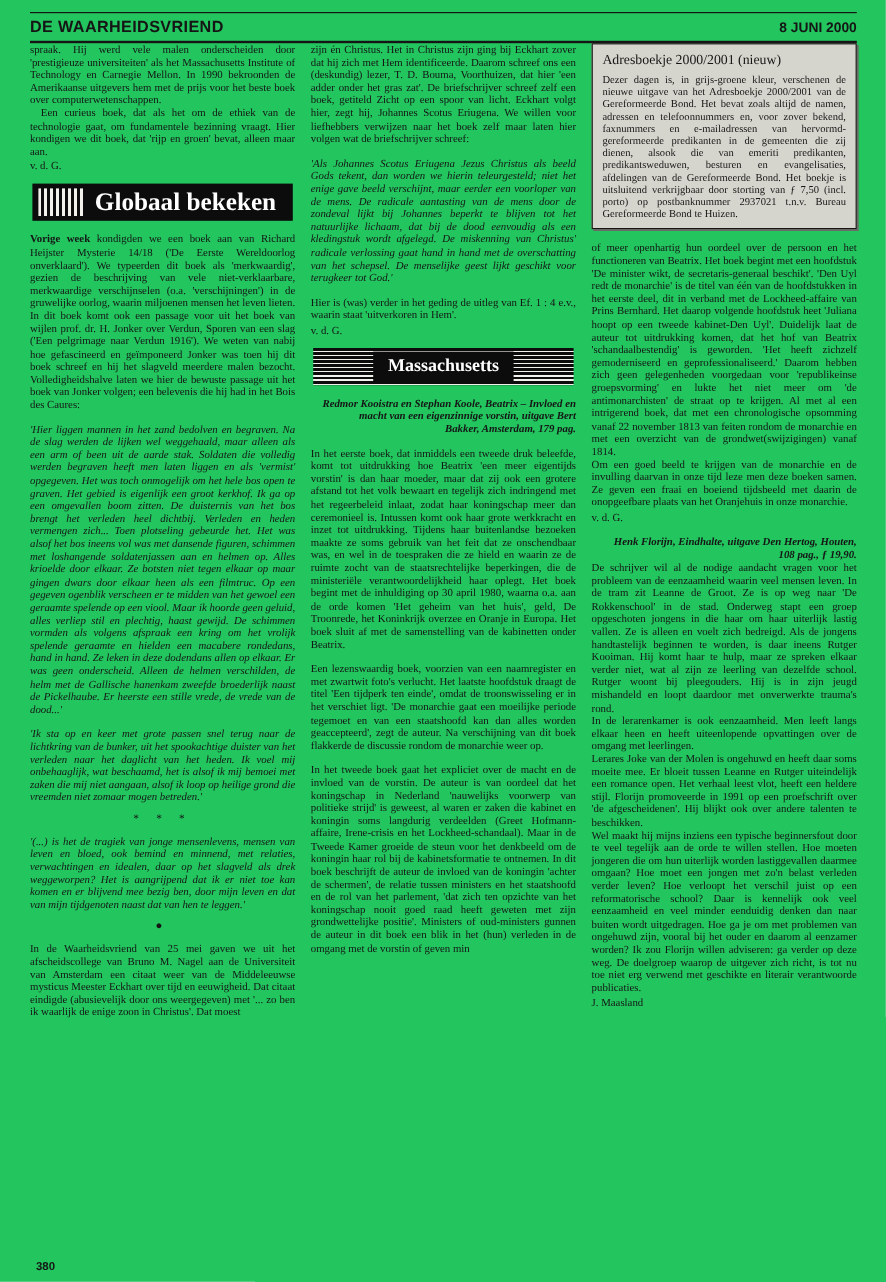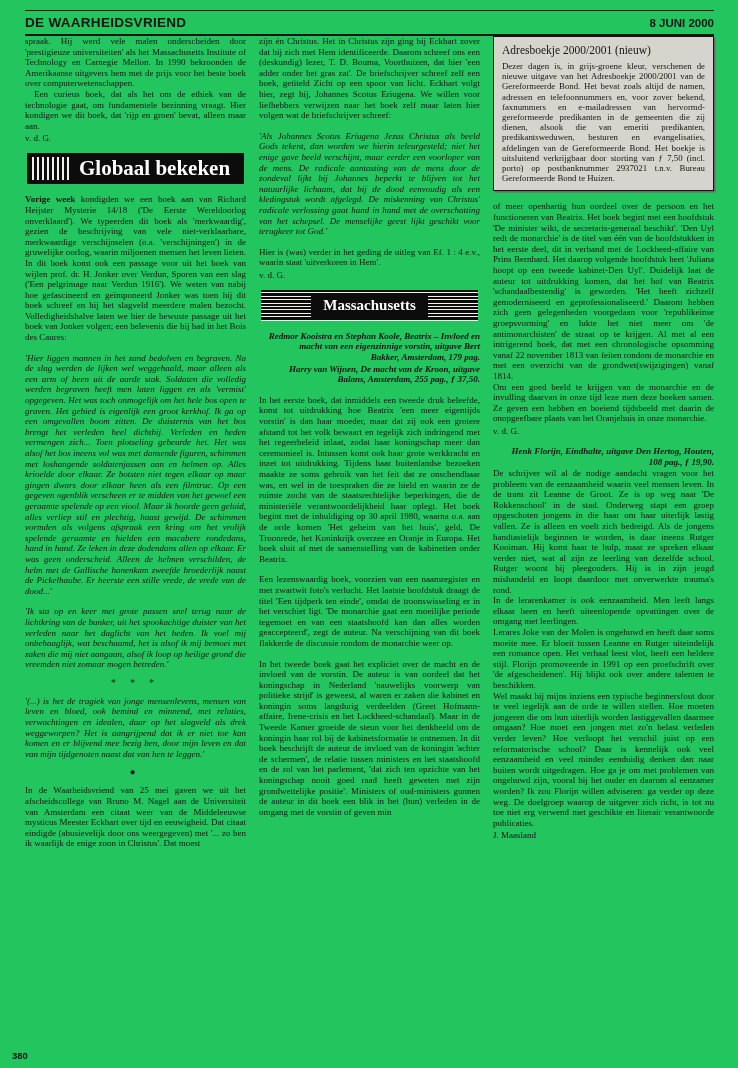--- a/index.html
+++ b/index.html
@@ -30,21 +30,21 @@
           background:repeating-linear-gradient(90deg,#f2f1ec 0 2px,#0c0c0c 2px 5px);}
   .banner.boek{font-size:15px;justify-content:center;
           background:repeating-linear-gradient(180deg,#0c0c0c 0 2.4px,#f2f1ec 2.4px 3.4px);}
   .banner.boek span{background:#0c0c0c;padding:4px 12px;}
   .bookhead{font-size:9px;line-height:10.6px;font-weight:bold;font-style:italic;
           margin:0 0 1px 17px;text-indent:-9px;text-align:right;}
   .adresbox{border:1.5px solid #151515;background:#d6d5cd;padding:7px 8px;margin:0 0 10px;
           box-shadow:1.5px 1.5px 0 #6a6a66;}
   .adresbox .title{font-weight:normal;font-size:11.5px;margin-bottom:5px;}
   .adresbox p{font-size:8.8px;line-height:10.2px;text-align:justify;text-indent:0;margin:0;hyphens:auto;}
-  .pagenum{position:absolute;left:12px;bottom:7px;font-family:"Liberation Sans",sans-serif;
+  .pagenum{position:absolute;left:30px;bottom:7px;font-family:"Liberation Sans",sans-serif;
           font-weight:bold;font-size:9.5px;}
 </style>
 </head>
 <body>
 
 <div class="page">
   <div class="topline"></div>
   <div class="masthead-row">
     <span class="masthead-title">DE WAARHEIDSVRIEND</span>
     <span class="masthead-date">8 JUNI 2000</span>
@@ -69,32 +69,31 @@
       </div>
     <div class="col">
         <p class="ni ">zijn én Christus. Het in Christus zijn ging bij Eckhart zover dat hij zich met Hem identificeerde. Daarom schreef ons een (deskundig) lezer, T. D. Bouma, Voorthuizen, dat hier 'een adder onder het gras zat'. De briefschrijver schreef zelf een boek, getiteld Zicht op een spoor van licht. Eckhart volgt hier, zegt hij, Johannes Scotus Eriugena. We willen voor liefhebbers verwijzen naar het boek zelf maar laten hier volgen wat de briefschrijver schreef:</p>
         <p class="it ni gap">'Als Johannes Scotus Eriugena Jezus Christus als beeld Gods tekent, dan worden we hierin teleurgesteld; niet het enige gave beeld verschijnt, maar eerder een voorloper van de mens. De radicale aantasting van de mens door de zondeval lijkt bij Johannes beperkt te blijven tot het natuurlijke lichaam, dat bij de dood eenvoudig als een kledingstuk wordt afgelegd. De miskenning van Christus' radicale verlossing gaat hand in hand met de overschatting van het schepsel. De menselijke geest lijkt geschikt voor terugkeer tot God.'</p>
         <p class="ni gap">Hier is (was) verder in het geding de uitleg van Ef. 1 : 4 e.v., waarin staat 'uitverkoren in Hem'.</p>
         <div class="sign">v. d. G.</div>
         <div class="banner boek">
           <span>Massachusetts</span>
         </div>
         <div class="bookhead">Redmor Kooistra en Stephan Koole, Beatrix – Invloed en macht van een eigenzinnige vorstin, uitgave Bert Bakker, Amsterdam, 179 pag.</div>
-        <div class="bookhead">Harry van Wijnen, De macht van de Kroon, uitgave Balans, Amsterdam, 255 pag., ƒ 37,50.</div>
         <p class="ni gap">In het eerste boek, dat inmiddels een tweede druk beleefde, komt tot uitdrukking hoe Beatrix 'een meer eigentijds vorstin' is dan haar moeder, maar dat zij ook een grotere afstand tot het volk bewaart en tegelijk zich indringend met het regeerbeleid inlaat, zodat haar koningschap meer dan ceremonieel is. Intussen komt ook haar grote werkkracht en inzet tot uitdrukking. Tijdens haar buitenlandse bezoeken maakte ze soms gebruik van het feit dat ze onschendbaar was, en wel in de toespraken die ze hield en waarin ze de ruimte zocht van de staatsrechtelijke beperkingen, die de ministeriële verantwoordelijkheid haar oplegt. Het boek begint met de inhuldiging op 30 april 1980, waarna o.a. aan de orde komen 'Het geheim van het huis', geld, De Troonrede, het Koninkrijk overzee en Oranje in Europa. Het boek sluit af met de samenstelling van de kabinetten onder Beatrix.</p>
         <p class="ni gap">Een lezenswaardig boek, voorzien van een naamregister en met zwartwit foto's verlucht. Het laatste hoofdstuk draagt de titel 'Een tijdperk ten einde', omdat de troonswisseling er in het verschiet ligt. 'De monarchie gaat een moeilijke periode tegemoet en van een staatshoofd kan dan alles worden geaccepteerd', zegt de auteur. Na verschijning van dit boek flakkerde de discussie rondom de monarchie weer op.</p>
         <p class="ni gap">In het tweede boek gaat het expliciet over de macht en de invloed van de vorstin. De auteur is van oordeel dat het koningschap in Nederland 'nauwelijks voorwerp van politieke strijd' is geweest, al waren er zaken die kabinet en koningin soms langdurig verdeelden (Greet Hofmann-affaire, Irene-crisis en het Lockheed-schandaal). Maar in de Tweede Kamer groeide de steun voor het denkbeeld om de koningin haar rol bij de kabinetsformatie te ontnemen. In dit boek beschrijft de auteur de invloed van de koningin 'achter de schermen', de relatie tussen ministers en het staatshoofd en de rol van het parlement, 'dat zich ten opzichte van het koningschap nooit goed raad heeft geweten met zijn grondwettelijke positie'. Ministers of oud-ministers gunnen de auteur in dit boek een blik in het (hun) verleden in de omgang met de vorstin of geven min</p>
       </div>
     <div class="col">
         <div class="adresbox">
           <div class="title">Adresboekje 2000/2001 (nieuw)</div>
           <p>Dezer dagen is, in grijs-groene kleur, verschenen de nieuwe uitgave van het Adresboekje 2000/2001 van de Gereformeerde Bond. Het bevat zoals altijd de namen, adressen en telefoonnummers en, voor zover bekend, faxnummers en e-mailadressen van hervormd-gereformeerde predikanten in de gemeenten die zij dienen, alsook die van emeriti predikanten, predikantsweduwen, besturen en evangelisaties, afdelingen van de Gereformeerde Bond. Het boekje is uitsluitend verkrijgbaar door storting van ƒ 7,50 (incl. porto) op postbanknummer 2937021 t.n.v. Bureau Gereformeerde Bond te Huizen.</p>
         </div>
         <p class="ni ">of meer openhartig hun oordeel over de persoon en het functioneren van Beatrix. Het boek begint met een hoofdstuk 'De minister wikt, de secretaris-generaal beschikt'. 'Den Uyl redt de monarchie' is de titel van één van de hoofdstukken in het eerste deel, dit in verband met de Lockheed-affaire van Prins Bernhard. Het daarop volgende hoofdstuk heet 'Juliana hoopt op een tweede kabinet-Den Uyl'. Duidelijk laat de auteur tot uitdrukking komen, dat het hof van Beatrix 'schandaalbestendig' is geworden. 'Het heeft zichzelf gemoderniseerd en geprofessionaliseerd.' Daarom hebben zich geen gelegenheden voorgedaan voor 'republikeinse groepsvorming' en lukte het niet meer om 'de antimonarchisten' de straat op te krijgen. Al met al een intrigerend boek, dat met een chronologische opsomming vanaf 22 november 1813 van feiten rondom de monarchie en met een overzicht van de grondwet(swijzigingen) vanaf 1814.</p>
-        <p class="ni ">Om een goed beeld te krijgen van de monarchie en de invulling daarvan in onze tijd leze men deze boeken samen. Ze geven een hebben en boeiend tijdsbeeld met daarin de onopgeefbare plaats van het Oranjehuis in onze monarchie.</p>
+        <p class="ni ">Om een goed beeld te krijgen van de monarchie en de invulling daarvan in onze tijd leze men deze boeken samen. Ze geven een fraai en boeiend tijdsbeeld met daarin de onopgeefbare plaats van het Oranjehuis in onze monarchie.</p>
         <div class="sign">v. d. G.</div>
         <div class="bookhead gap">Henk Florijn, Eindhalte, uitgave Den Hertog, Houten, 108 pag., ƒ 19,90.</div>
         <p class="ni ">De schrijver wil al de nodige aandacht vragen voor het probleem van de eenzaamheid waarin veel mensen leven. In de tram zit Leanne de Groot. Ze is op weg naar 'De Rokkenschool' in de stad. Onderweg stapt een groep opgeschoten jongens in die haar om haar uiterlijk lastig vallen. Ze is alleen en voelt zich bedreigd. Als de jongens handtastelijk beginnen te worden, is daar ineens Rutger Kooiman. Hij komt haar te hulp, maar ze spreken elkaar verder niet, wat al zijn ze leerling van dezelfde school. Rutger woont bij pleegouders. Hij is in zijn jeugd mishandeld en loopt daardoor met onverwerkte trauma's rond.</p>
         <p class="ni ">In de lerarenkamer is ook eenzaamheid. Men leeft langs elkaar heen en heeft uiteenlopende opvattingen over de omgang met leerlingen.</p>
         <p class="ni ">Lerares Joke van der Molen is ongehuwd en heeft daar soms moeite mee. Er bloeit tussen Leanne en Rutger uiteindelijk een romance open. Het verhaal leest vlot, heeft een heldere stijl. Florijn promoveerde in 1991 op een proefschrift over 'de afgescheidenen'. Hij blijkt ook over andere talenten te beschikken.</p>
         <p class="ni ">Wel maakt hij mijns inziens een typische beginnersfout door te veel tegelijk aan de orde te willen stellen. Hoe moeten jongeren die om hun uiterlijk worden lastiggevallen daarmee omgaan? Hoe moet een jongen met zo'n belast verleden verder leven? Hoe verloopt het verschil juist op een reformatorische school? Daar is kennelijk ook veel eenzaamheid en veel minder eenduidig denken dan naar buiten wordt uitgedragen. Hoe ga je om met problemen van ongehuwd zijn, vooral bij het ouder en daarom al eenzamer worden? Ik zou Florijn willen adviseren: ga verder op deze weg. De doelgroep waarop de uitgever zich richt, is tot nu toe niet erg verwend met geschikte en literair verantwoorde publicaties.</p>
         <div class="sign">J. Maasland</div>
       </div>
   </div>
 

